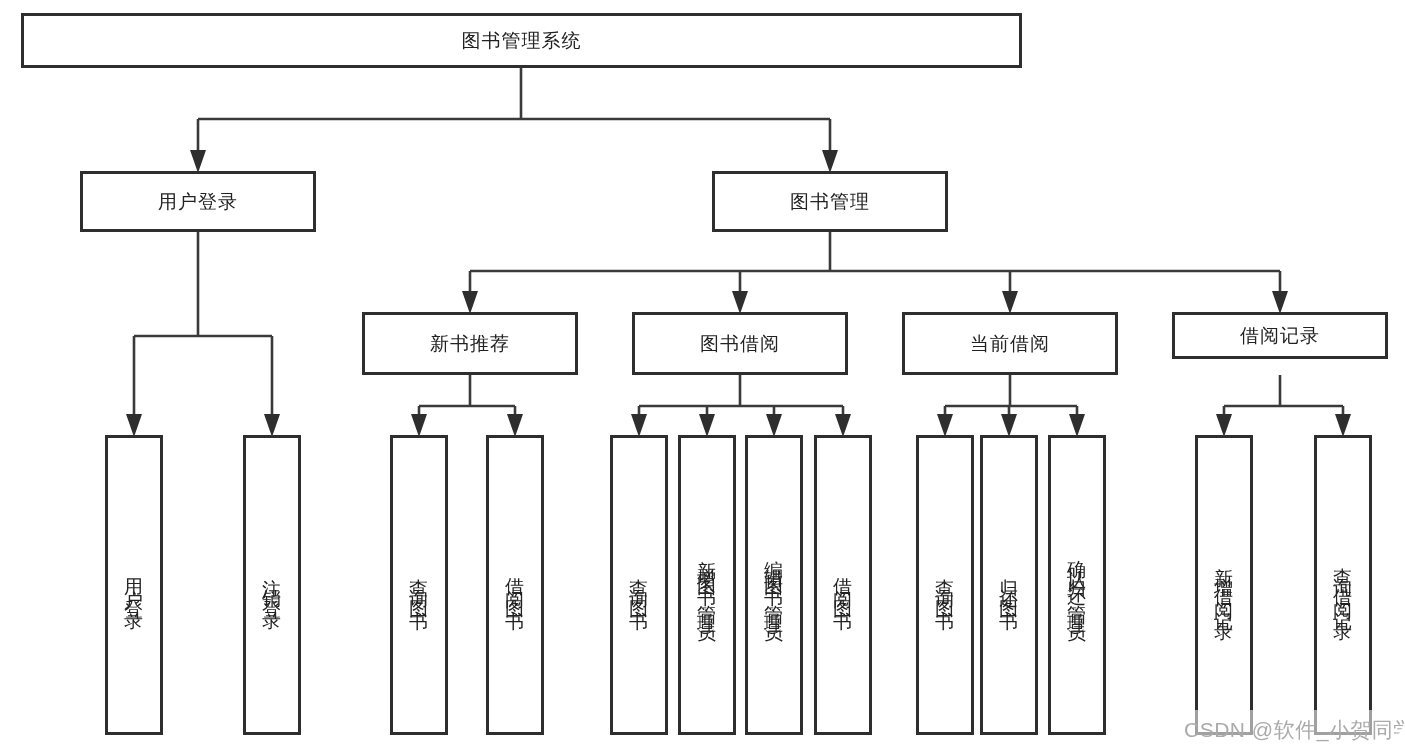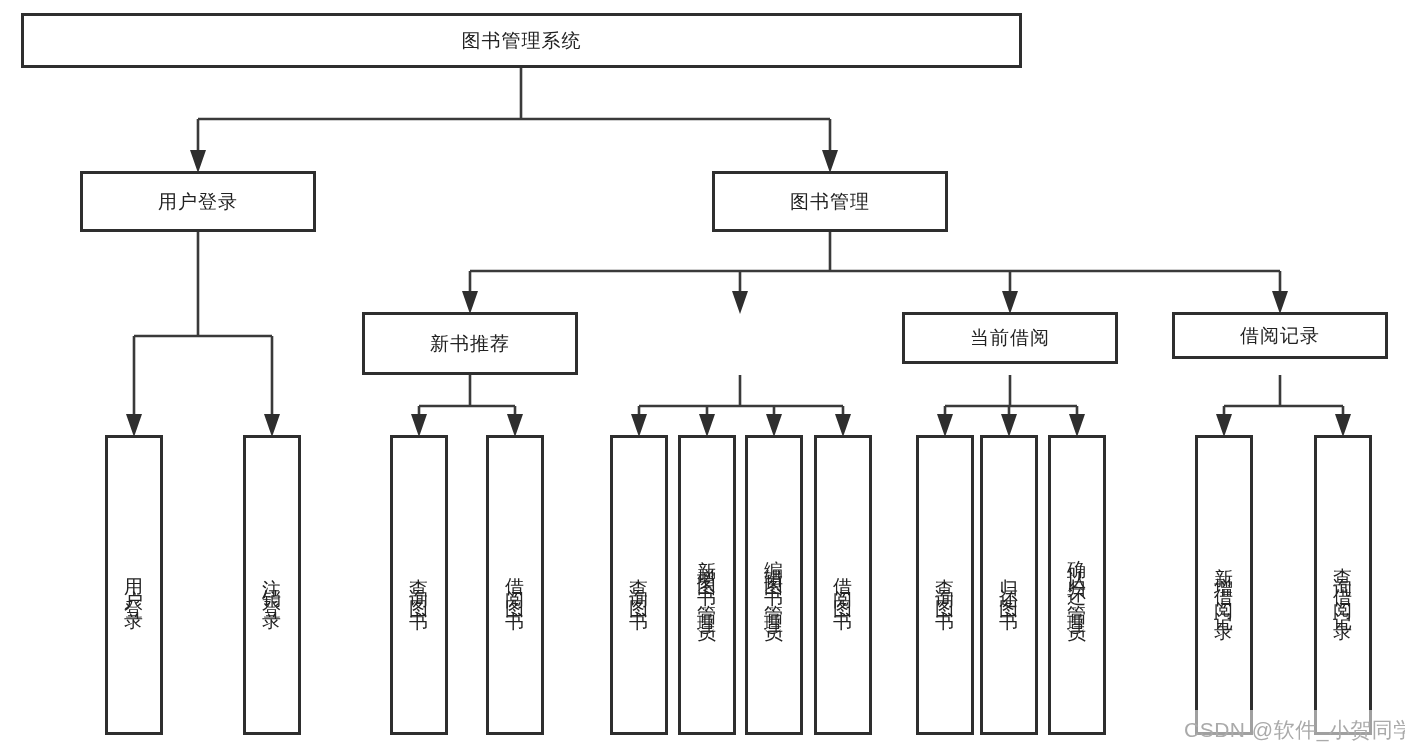--- a/index.html
+++ b/index.html
@@ -7,20 +7,21 @@
     padding: 0;
     background: #ffffff;
   }
   #canvas {
     position: relative;
     width: 1405px;
     height: 747px;
     background: #ffffff;
     overflow: hidden;
     font-family: "Liberation Sans", "DejaVu Sans", sans-serif;
+    border-radius: 32px;
   }
   #connectors {
     position: absolute;
     left: 0;
     top: 0;
     z-index: 0;
   }
   .box {
     position: absolute;
     box-sizing: border-box;
@@ -116,21 +117,22 @@
       <polygon points="1335,414 1351,414 1343,437"></polygon>
     </g>
   </svg>
 
   <div class="box" style="left:21px; top:13px; width:1001px; height:55px;">图书管理系统</div>
 
   <div class="box" style="left:80px; top:171px; width:236px; height:61px;">用户登录</div>
   <div class="box" style="left:712px; top:171px; width:236px; height:61px;text-align:center;">图书管理</div>
 
   <div class="box" style="left:362px; top:312px; width:216px; height:63px;">新书推荐</div>
-  <div class="box" style="left:902px; top:312px; width:216px; height:52px;">当前借阅</div>
+  <div class="box" style="left:632px; top:312px; width:216px; height:63px;">图书借阅</div>
+  <div class="box" style="left:902px; top:312px; width:216px; height:63px;">当前借阅</div>
   <div class="box" style="left:1172px; top:312px; width:216px; height:47px;">借阅记录</div>
 
   <div class="box leaf" style="left:105px; top:435px; width:58px; height:300px;">用户登录</div>
   <div class="box leaf" style="left:243px; top:435px; width:58px; height:300px;">注销登录</div>
 
   <div class="box leaf" style="left:390px; top:435px; width:58px; height:300px;">查询图书</div>
   <div class="box leaf" style="left:486px; top:435px; width:58px; height:300px;">借阅图书</div>
 
   <div class="box leaf" style="left:610px; top:435px; width:58px; height:300px;">查询图书</div>
   <div class="box leaf long" style="left:678px; top:435px; width:58px; height:300px;">新增图书（管理员）</div>

